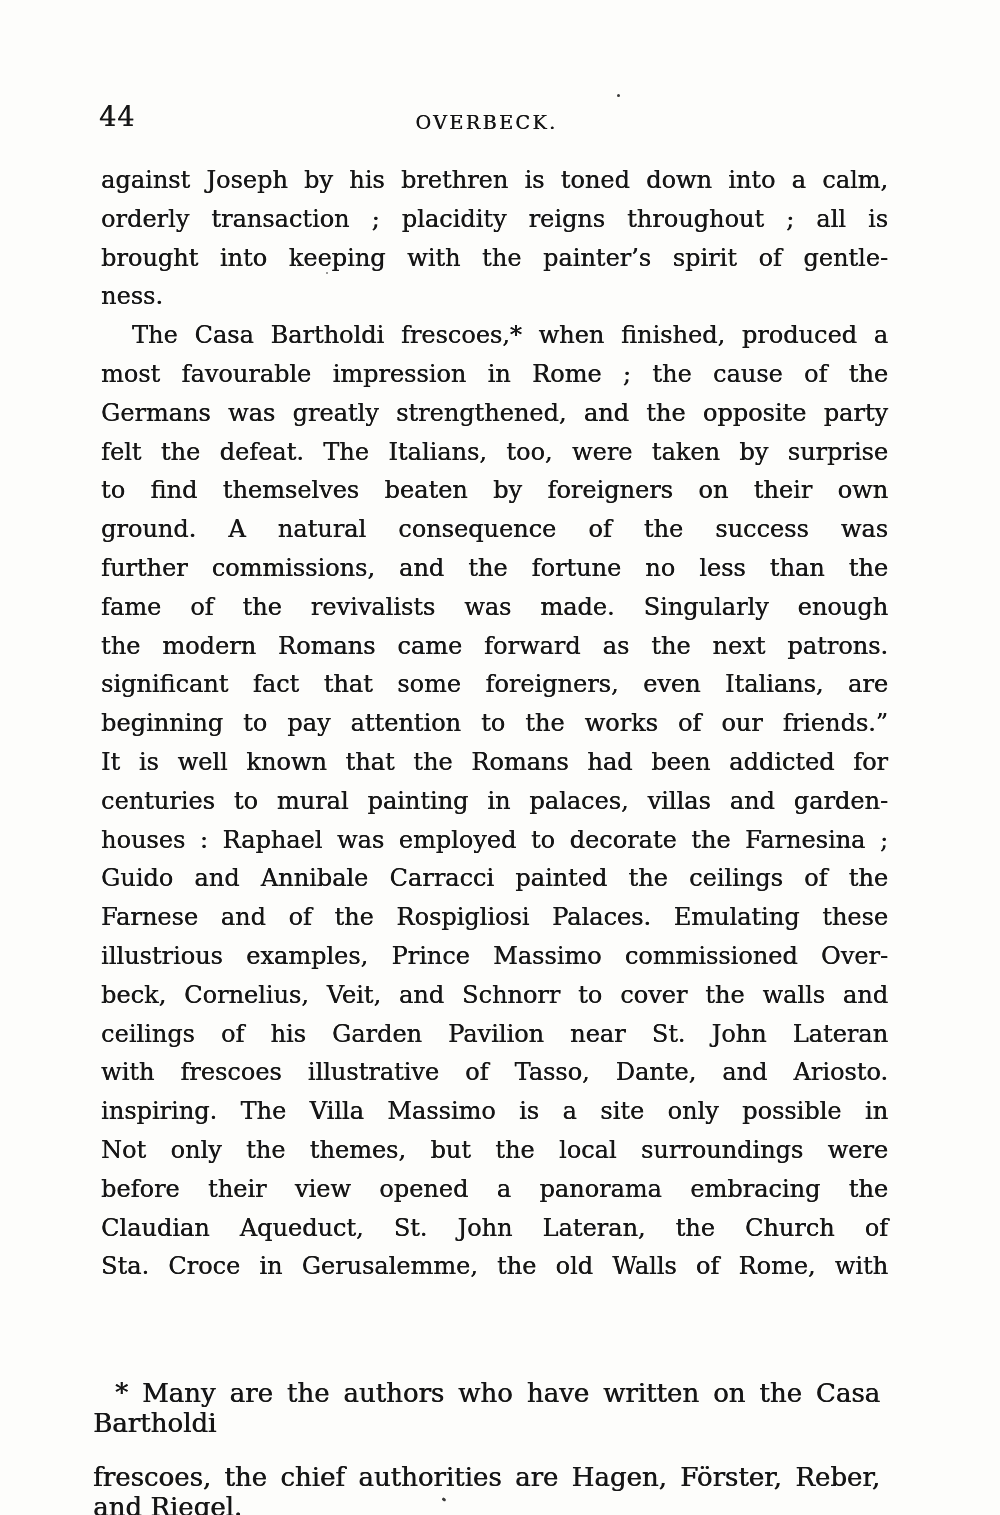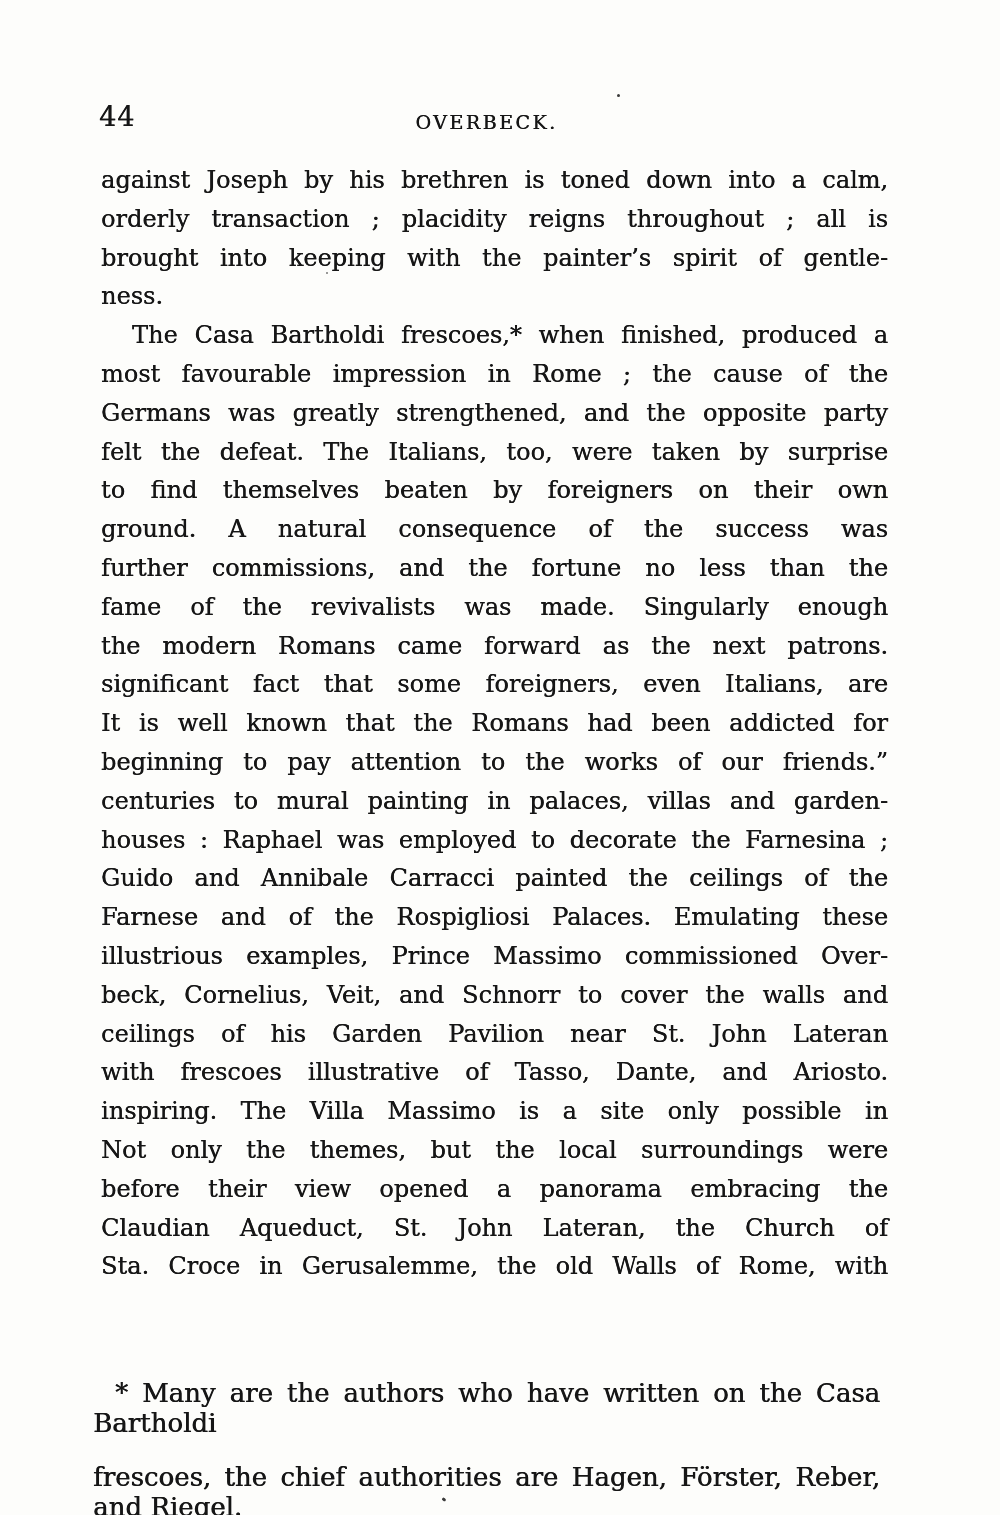--- a/index.html
+++ b/index.html
@@ -57,22 +57,22 @@
     <div class="line indent">The Casa Bartholdi frescoes,* when finished, produced a</div>
     <div class="line">most favourable impression in Rome ; the cause of the</div>
     <div class="line">Germans was greatly strengthened, and the opposite party</div>
     <div class="line">felt the defeat. The Italians, too, were taken by surprise</div>
     <div class="line">to find themselves beaten by foreigners on their own</div>
     <div class="line">ground. A natural consequence of the success was</div>
     <div class="line">further commissions, and the fortune no less than the</div>
     <div class="line">fame of the revivalists was made. Singularly enough</div>
     <div class="line">the modern Romans came forward as the next patrons.</div>
     <div class="line">significant fact that some foreigners, even Italians, are</div>
+    <div class="line">beginning to pay attention to the works of our friends.”</div>
     <div class="line">It is well known that the Romans had been addicted for</div>
-    <div class="line">beginning to pay attention to the works of our friends.”</div>
     <div class="line">centuries to mural painting in palaces, villas and garden-</div>
     <div class="line">houses : Raphael was employed to decorate the Farnesina ;</div>
     <div class="line">Guido and Annibale Carracci painted the ceilings of the</div>
     <div class="line">Farnese and of the Rospigliosi Palaces. Emulating these</div>
     <div class="line">illustrious examples, Prince Massimo commissioned Over-</div>
     <div class="line">beck, Cornelius, Veit, and Schnorr to cover the walls and</div>
     <div class="line">ceilings of his Garden Pavilion near St. John Lateran</div>
     <div class="line">with frescoes illustrative of Tasso, Dante, and Ariosto.</div>
     <div class="line">inspiring. The Villa Massimo is a site only possible in</div>
     <div class="line">Not only the themes, but the local surroundings were</div>

